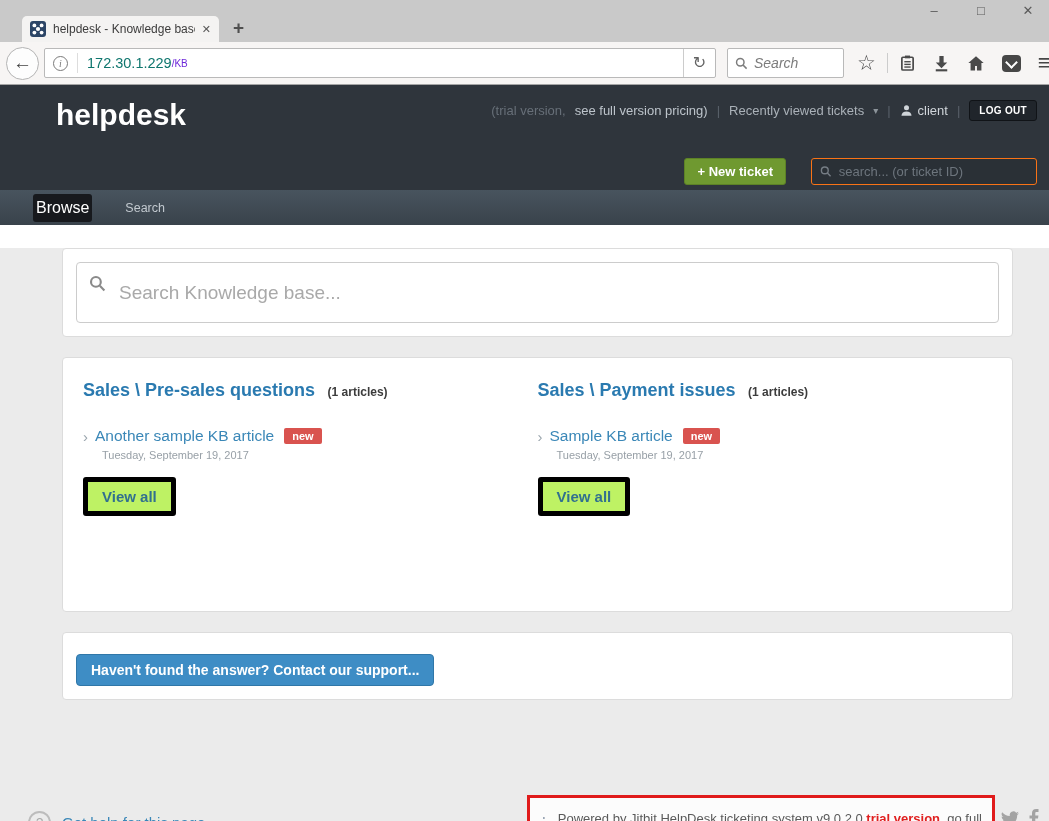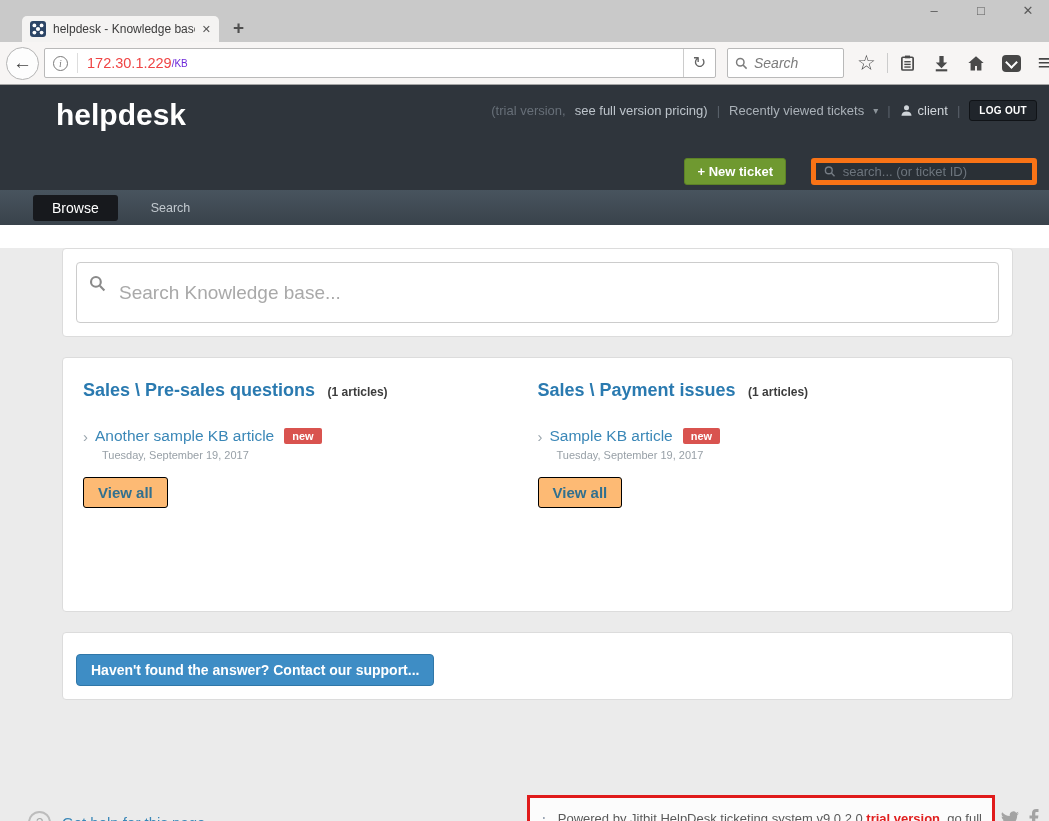--- a/index.html
+++ b/index.html
@@ -22,21 +22,21 @@
     display:flex; align-items:center; padding:0 6px; }
   .back-btn { width:33px; height:33px; border-radius:50%; border:1px solid #b4b4b4;
     background:#fdfdfd; color:#3f3f3f; font-size:19px; line-height:30px; text-align:center;
     margin-right:5px; flex:none; }
   .url-bar { width:672px; height:30px; background:#fff; border:1px solid #b9b9b9;
     border-radius:2px; display:flex; align-items:center; padding:0 0 0 8px; flex:none; }
   .info-icon { width:15px; height:15px; border:1px solid #7a7a7a; border-radius:50%;
     color:#7a7a7a; font-size:10px; line-height:13px; text-align:center; font-style:italic;
     font-family:"Liberation Serif",serif; flex:none; }
   .url-sep { width:1px; height:20px; background:#ddd; margin:0 9px; }
-  .url-host { font-size:14.5px; color:#ef4444; }
+  .url-host { font-size:14.5px; color:#0f766e; }
   .url-path { font-size:10px; color:#6d28d9; }
   .url-spacer { flex:1; }
   .reload-btn { border-left:1px solid #ccc; width:32px; height:28px; color:#636363;
     font-size:16px; line-height:28px; text-align:center; }
   .search-bar { width:117px; height:30px; background:#fff; border:1px solid #b9b9b9;
     border-radius:2px; margin-left:11px; display:flex; align-items:center; padding:0 7px; gap:6px; flex:none; }
   .search-bar input { border:0; outline:none; width:76px; font-size:14px; font-style:italic;
     color:#444; background:transparent; font-family:inherit; }
   .search-bar input::placeholder { color:#7c7c7c; }
   .toolbar-icons { display:flex; align-items:center; gap:17px; margin-left:13px; }
@@ -62,29 +62,29 @@
     color:#fff; font-size:10px; font-weight:bold; padding:4px 9px; letter-spacing:.3px; }
   .header-tabs { position:absolute; left:0; right:0; bottom:0; height:38px;
     display:flex; align-items:center; padding-left:33px; }
   .app-tab { display:flex; align-items:center; gap:8px; height:38px; padding:0 16px;
     font-size:14px; color:#c3c9cf; cursor:pointer; }
   .app-tab.active { background:#3e4a55; border-radius:4px 4px 0 0; color:#fff;
     font-weight:bold; padding:0 20px; margin-left:6px; }
   .tabs-right { margin-left:auto; display:flex; align-items:center; gap:25px; margin-right:12px; }
   .new-ticket-btn { background:#6f9930; border:1px solid #5d8226; border-radius:3px;
     color:#fff; font-size:13px; font-weight:bold; padding:5px 12px; }
-  .ticket-search { width:226px; height:27px; background:#2a3036; border:5px solid #f97316;
+  .ticket-search { width:226px; height:27px; background:#2a3036; border:1px solid #f97316;
     border-radius:3px; display:flex; align-items:center; padding:0 8px; gap:7px; }
   .ticket-search input { background:transparent; border:0; outline:none; color:#cfd4d9;
     font-size:13px; width:100%; font-family:inherit; }
   .ticket-search input::placeholder { color:#6d757d; }
 
   .subnav { height:35px; background:linear-gradient(#48545e,#39424b); display:flex;
     align-items:center; padding-left:33px; gap:33px; }
-  .browse-pill { background:#17191d; color:#fff; font-size:14px; padding:5px 19px;
+  .browse-pill { background:#17191d; color:#fff; font-size:16px; padding:5px 3px;
     border-radius:3px; }
   .subnav-link { color:#c2c9cf; font-size:12.5px; cursor:pointer; }
 
   
   .content { position:relative; height:596px; background:#ebebeb; }
   .card { background:#fff; border:1px solid #dcdcdc; border-radius:4px;
     margin-left:62px; margin-right:36px; }
   .kb-search-card { margin-top:23px; height:89px; padding:13px; }
   .kb-search-wrap { position:relative; height:100%; }
   .kb-search-wrap svg { position:absolute; left:13px; top:13px; }
@@ -95,21 +95,21 @@
   .categories-card { margin-top:20px; height:255px; display:flex; padding:22px 20px; }
   .category-col { flex:1; }
   .cat-title { font-size:18px; font-weight:bold; color:#2a7ab0; cursor:pointer; }
   .cat-count { font-size:12px; font-weight:bold; color:#3c3c3c; margin-left:8px; }
   .article-row { margin-top:26px; display:flex; align-items:center; gap:7px; }
   .article-chevron { color:#9aa5ad; font-size:15px; }
   .article-link { font-size:15.5px; color:#3a87b7; cursor:pointer; }
   .new-badge { background:#d9534f; color:#fff; font-size:11px; font-weight:bold;
     padding:2px 8px; border-radius:2px; margin-left:3px; }
   .article-date { font-size:11px; color:#98a0a7; margin:4px 0 0 19px; }
-  .view-all-btn { margin-top:16px; background:#fdba74; border:1px solid #000000;
+  .view-all-btn { margin-top:16px; background:#bef264; border:5px solid #000000;
     border-radius:3px; color:#31708f; font-size:15px; font-weight:bold; padding:6px 14px; }
 
   .contact-card { margin-top:20px; height:68px; padding:21px 13px; }
   .contact-btn { background:#3e8dc5; border:1px solid #3077a8; border-radius:4px;
     color:#fff; font-size:14px; font-weight:bold; padding:7px 14px; }
 
   
   .help-circle { position:absolute; left:28px; top:563px; width:23px; height:23px;
     border:2px solid #bcbcbc; border-radius:50%; color:#a7a7a7; font-size:13px;
     line-height:19px; text-align:center; }

